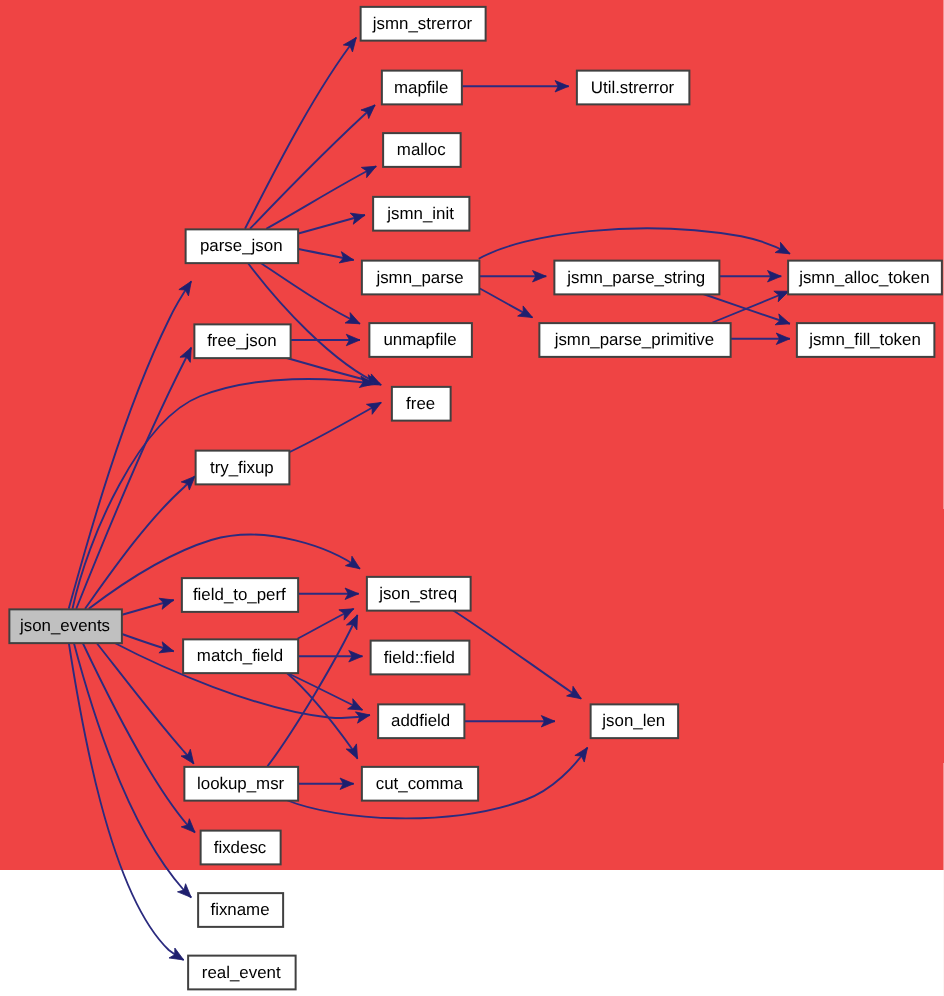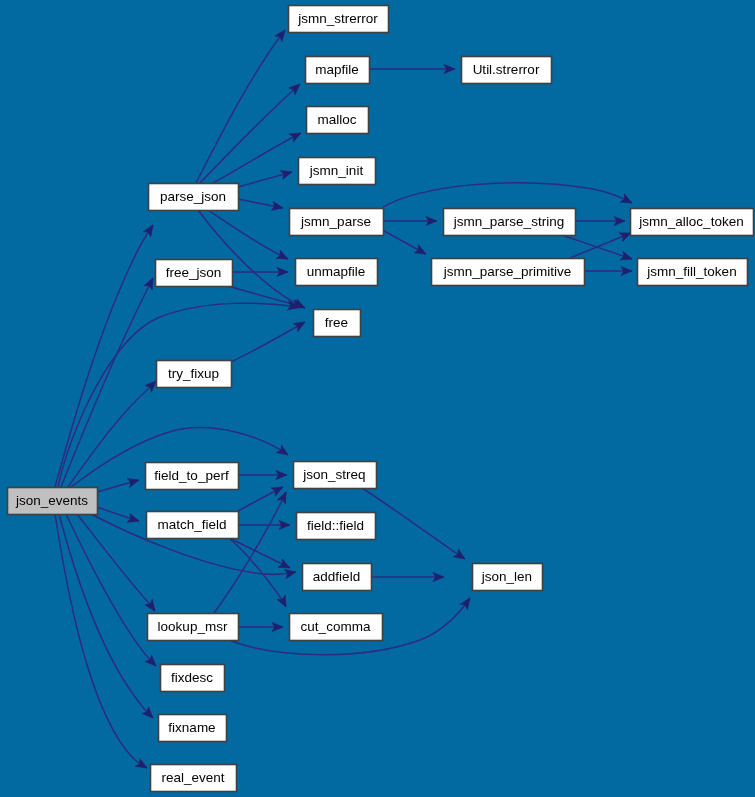--- a/index.html
+++ b/index.html
@@ -10,22 +10,22 @@
   }
   body {
     width: 755px;
     height: 797px;
     font-family: "Liberation Sans", sans-serif;
     overflow: hidden;
   }
   #graph-root {
     position: relative;
     width: 755px;
-    height: 797px;
-    background: #0369a1;
+    height: 696px;
+    background: #ef4444;
   }
   svg#callgraph {
     display: block;
     width: 755px;
     height: 797px;
   }
   .node-box {
     fill: #ffffff;
     stroke: #404040;
     stroke-width: 1.6;

